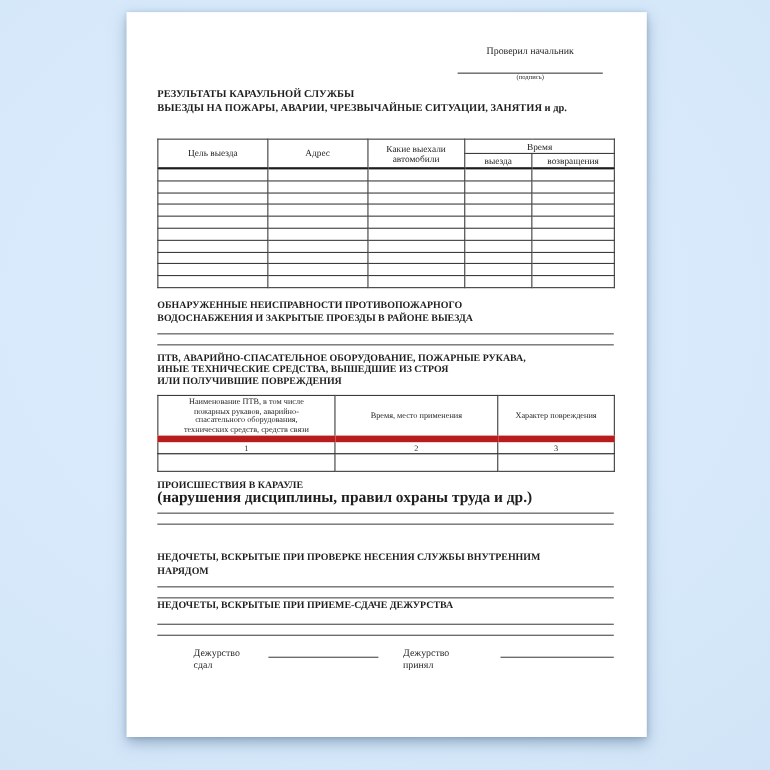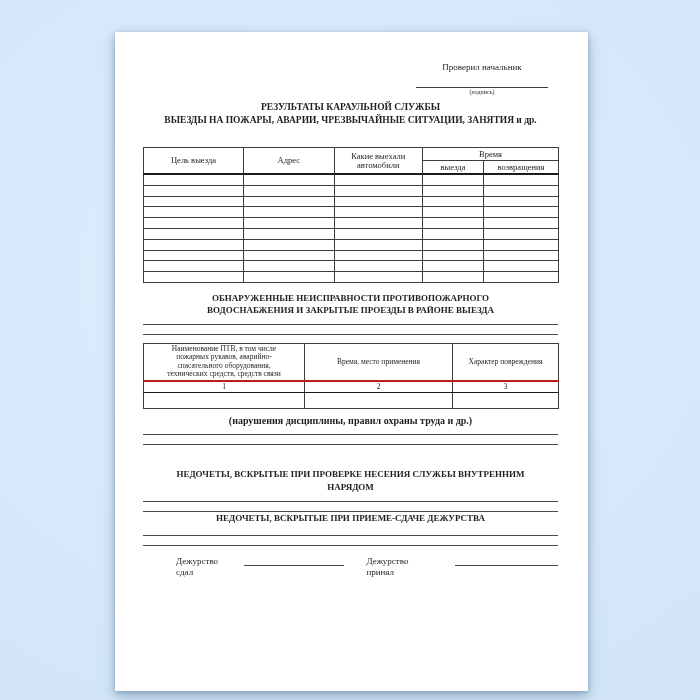--- a/index.html
+++ b/index.html
@@ -3,48 +3,48 @@
 <meta charset="utf-8">
 <style>
   html,body{margin:0;padding:0;}
   body{
     width:700px;height:700px;overflow:hidden;position:relative;
     background:radial-gradient(130% 110% at 45% 40%, #ddedfd 0%, #d4e7f9 55%, #c8ddf1 100%);
     font-family:"Liberation Serif","DejaVu Serif",serif;
     color:#1f1f1f;
   }
   .page{
-    position:absolute;left:115px;top:32px;width:473px;height:659px;
+    position:absolute;left:115px;top:11px;width:473px;height:659px;
     background:#ffffff;box-sizing:border-box;
     padding:30px 30px 0 28px;
     box-shadow:0 5px 12px rgba(88,118,150,.50), 0 1px 4px rgba(88,118,150,.35);
   }
   
   .checked-by{width:132px;margin-left:auto;margin-right:10px;text-align:center;}
   .checked-by .lbl{font-size:9px;line-height:10px;}
   .sig-line{margin-top:15px;border-top:1px solid #3d3d3d;height:0;}
   .sig-caption{font-size:6px;line-height:7px;margin-top:1px;color:#2e2e2e;}
   
-  .h{font-weight:bold;text-align:center;}
+  .h{font-weight:bold;}
   .title{margin-top:5px;font-size:9.5px;line-height:13px;}
   .sec{font-size:9px;line-height:12px;}
-  .sec-sub{font-size:10px;line-height:11px;}
+  .sec-sub{font-size:14px;line-height:11px;}
   
   table{border-collapse:collapse;table-layout:fixed;width:415px;}
   th,td{border:1px solid #3c3c3c;padding:0;margin:0;}
   table{border:1.5px solid #1c1c1c;}
   th{font-weight:normal;text-align:center;vertical-align:middle;}
   .trips{margin-top:20px;}
   .trips th{font-size:8.5px;line-height:9px;}
   .trips tr.hdr1 th{height:12px;}
   .trips tr.hdr2 th{height:12px;}
   .trips th.deep, .trips tr.hdr2 th{border-bottom:2px solid #1c1c1c;}
   .trips tbody td{height:9.8px;}
   .ptv-table{margin-top:8px;}
-  .ptv-table thead th{font-size:7.5px;line-height:8.5px;border-bottom:2px solid #b91c1c;height:36px;}
+  .ptv-table thead th{font-size:7.5px;line-height:8.5px;border-bottom:6px solid #b91c1c;height:36px;}
   .ptv-table .num td{font-size:7.5px;line-height:9px;height:10px;text-align:center;border-bottom:1.5px solid #1c1c1c;}
   .ptv-table .blank td{height:15px;}
   
   .rule{border-top:1px solid #4a4a4a;height:0;width:415px;}
   
   .footer{margin-top:10px;display:flex;align-items:flex-start;font-size:9px;line-height:11px;padding-left:33px;}
   .write-line{display:inline-block;border-bottom:1px solid #4a4a4a;height:9px;}
   .w1{width:102px;margin-left:8px;}
   .w2{width:105px;margin-left:18px;}
   .lbl2{margin-left:22px;}
@@ -159,20 +159,25 @@
       </tbody>
   </table>
 
   <div class="h sec" style="margin-top:9px">
     <div>ОБНАРУЖЕННЫЕ НЕИСПРАВНОСТИ ПРОТИВОПОЖАРНОГО</div>
     <div>ВОДОСНАБЖЕНИЯ И ЗАКРЫТЫЕ ПРОЕЗДЫ В РАЙОНЕ ВЫЕЗДА</div>
   </div>
   <div class="rule" style="margin-top:8px"></div>
   <div class="rule" style="margin-top:9px"></div>
 
+  <div class="h sec" style="margin-top:6px;line-height:10.5px">
+    <div>ПТВ, АВАРИЙНО-СПАСАТЕЛЬНОЕ ОБОРУДОВАНИЕ, ПОЖАРНЫЕ РУКАВА,</div>
+    <div>ИНЫЕ ТЕХНИЧЕСКИЕ СРЕДСТВА, ВЫШЕДШИЕ ИЗ СТРОЯ</div>
+    <div>ИЛИ ПОЛУЧИВШИЕ ПОВРЕЖДЕНИЯ</div>
+  </div>
 
   <table class="ptv-table">
     <colgroup>
       <col style="width:161px">
         <col style="width:148px">
         <col style="width:106px">
     </colgroup>
     <thead>
       <tr>
         <th>
@@ -193,20 +198,21 @@
       </tr>
       <tr class="blank">
         <td></td>
         <td></td>
         <td></td>
       </tr>
     </tbody>
   </table>
 
   <div class="h" style="margin-top:6px">
+    <div class="sec">ПРОИСШЕСТВИЯ В КАРАУЛЕ</div>
     <div class="sec-sub">(нарушения дисциплины, правил охраны труда и др.)</div>
   </div>
   <div class="rule" style="margin-top:8px"></div>
   <div class="rule" style="margin-top:9px"></div>
 
   <div class="h sec" style="margin-top:23px;line-height:13px">
     <div>НЕДОЧЕТЫ, ВСКРЫТЫЕ ПРИ ПРОВЕРКЕ НЕСЕНИЯ СЛУЖБЫ ВНУТРЕННИМ</div>
     <div>НАРЯДОМ</div>
   </div>
   <div class="rule" style="margin-top:7px"></div>

